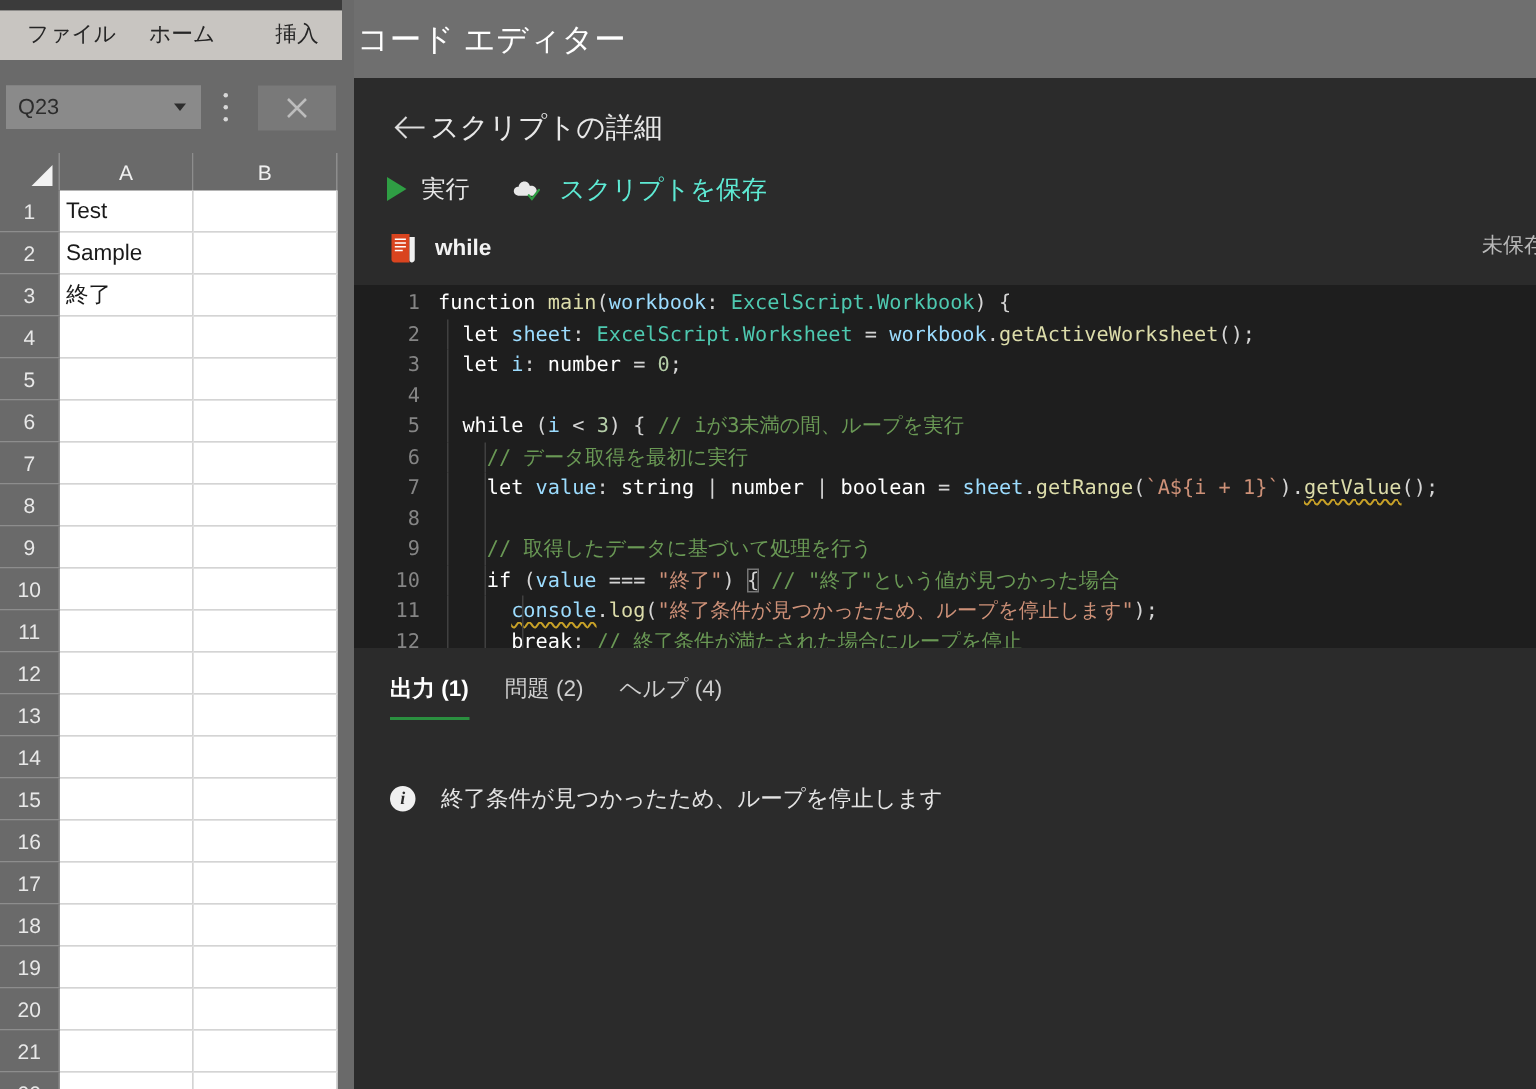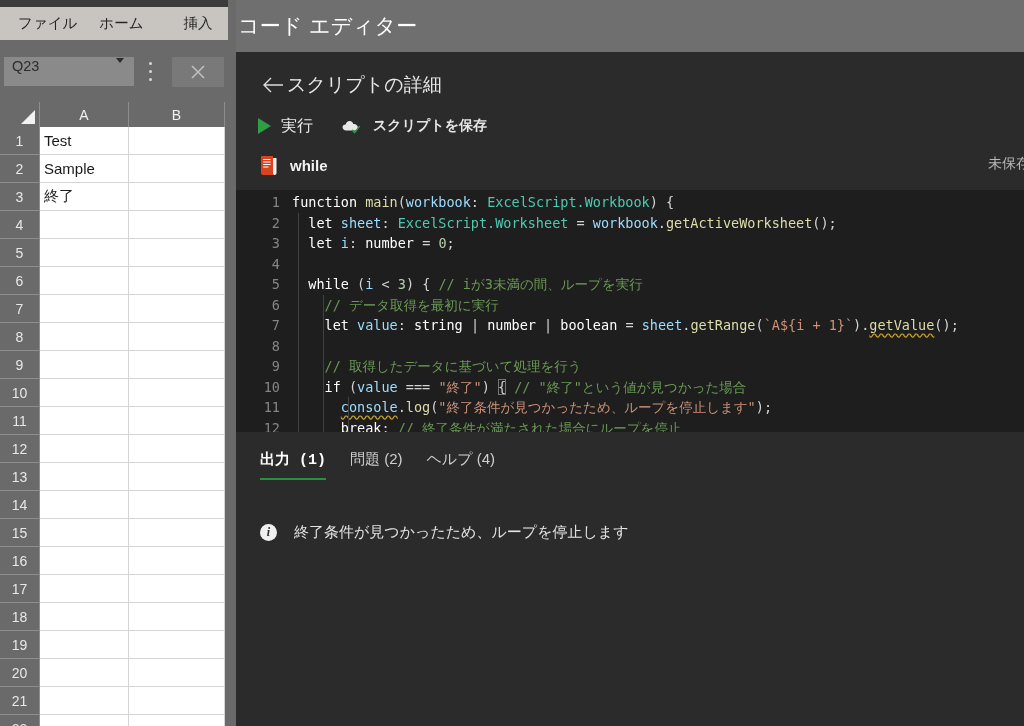--- a/index.html
+++ b/index.html
@@ -39,21 +39,21 @@
 
   #namebox-row {
     position: absolute; left: 0; top: 40px; width: 228px; height: 62px;
     background: #6a6a6a;
   }
   #name-box {
     position: absolute; left: 4px; top: 17px;
     width: 130px; height: 29px;
     background: #8a8a8a;
     border: 1px solid #8a8a8a;
-    display: flex; align-items: flex-start; gap: 15px;
+    display: flex; align-items: center; gap: 15px;
   }
   #name-box-value {
     font-size: 14.5px; color: #2c2c2c;
     padding-left: 7px; flex: 1;
     white-space: nowrap; overflow: hidden;
   }
   #name-box-caret {
     width: 0; height: 0; margin-right: 9px;
     border-left: 4.5px solid transparent;
     border-right: 4.5px solid transparent;
@@ -172,21 +172,21 @@
     border-top: 8px solid transparent;
     border-bottom: 8px solid transparent;
     border-left: 13px solid #2f9e44;
     margin-right: 10px;
   }
   #run-label { font-size: 16px; color: #e6e6e6; }
   #save-button {
     margin-left: 28px; display: flex; align-items: center; cursor: pointer;
   }
   #save-icon { margin-right: 10px; display: flex; align-items: center; }
-  #save-label { font-size: 14px; color: #e5e5e5; font-weight: bold; }
+  #save-label { font-size: 17px; color: #5eead4; }
 
   #script-name-row {
     position: absolute; left: 0; top: 98px; height: 30px;
     display: flex; align-items: center; width: 788px;
   }
   #script-icon {
     margin-left: 23px; width: 19px; height: 21px;
     display: flex; align-items: center; justify-content: center;
   }
   #script-name {
@@ -258,21 +258,21 @@
     position: absolute; left: 0; top: 18px; height: 38px;
     display: flex; align-items: flex-start;
   }
   .panel-tab {
     position: relative;
     margin-left: 24px;
     font-size: 15px; color: #cfcfcf;
     padding-bottom: 11px; cursor: pointer;
   }
   .panel-tab:first-child { margin-left: 24px; }
-  .panel-tab.active { color: #ffffff; font-weight: bold; font-family: Liberation Mono, monospace; }
+  .panel-tab.active { color: #ffffff; font-weight: bold; }
   .panel-tab.active .tab-underline {
     position: absolute; left: 0; right: 0; bottom: 0; height: 2px;
     background: #2a8f3f;
   }
   #output-list {
     position: absolute; left: 0; top: 88px; width: 788px;
   }
   .output-item { display: flex; align-items: center; height: 24px; }
   .output-icon {
     margin-left: 24px; width: 17px; height: 17px; border-radius: 50%;

